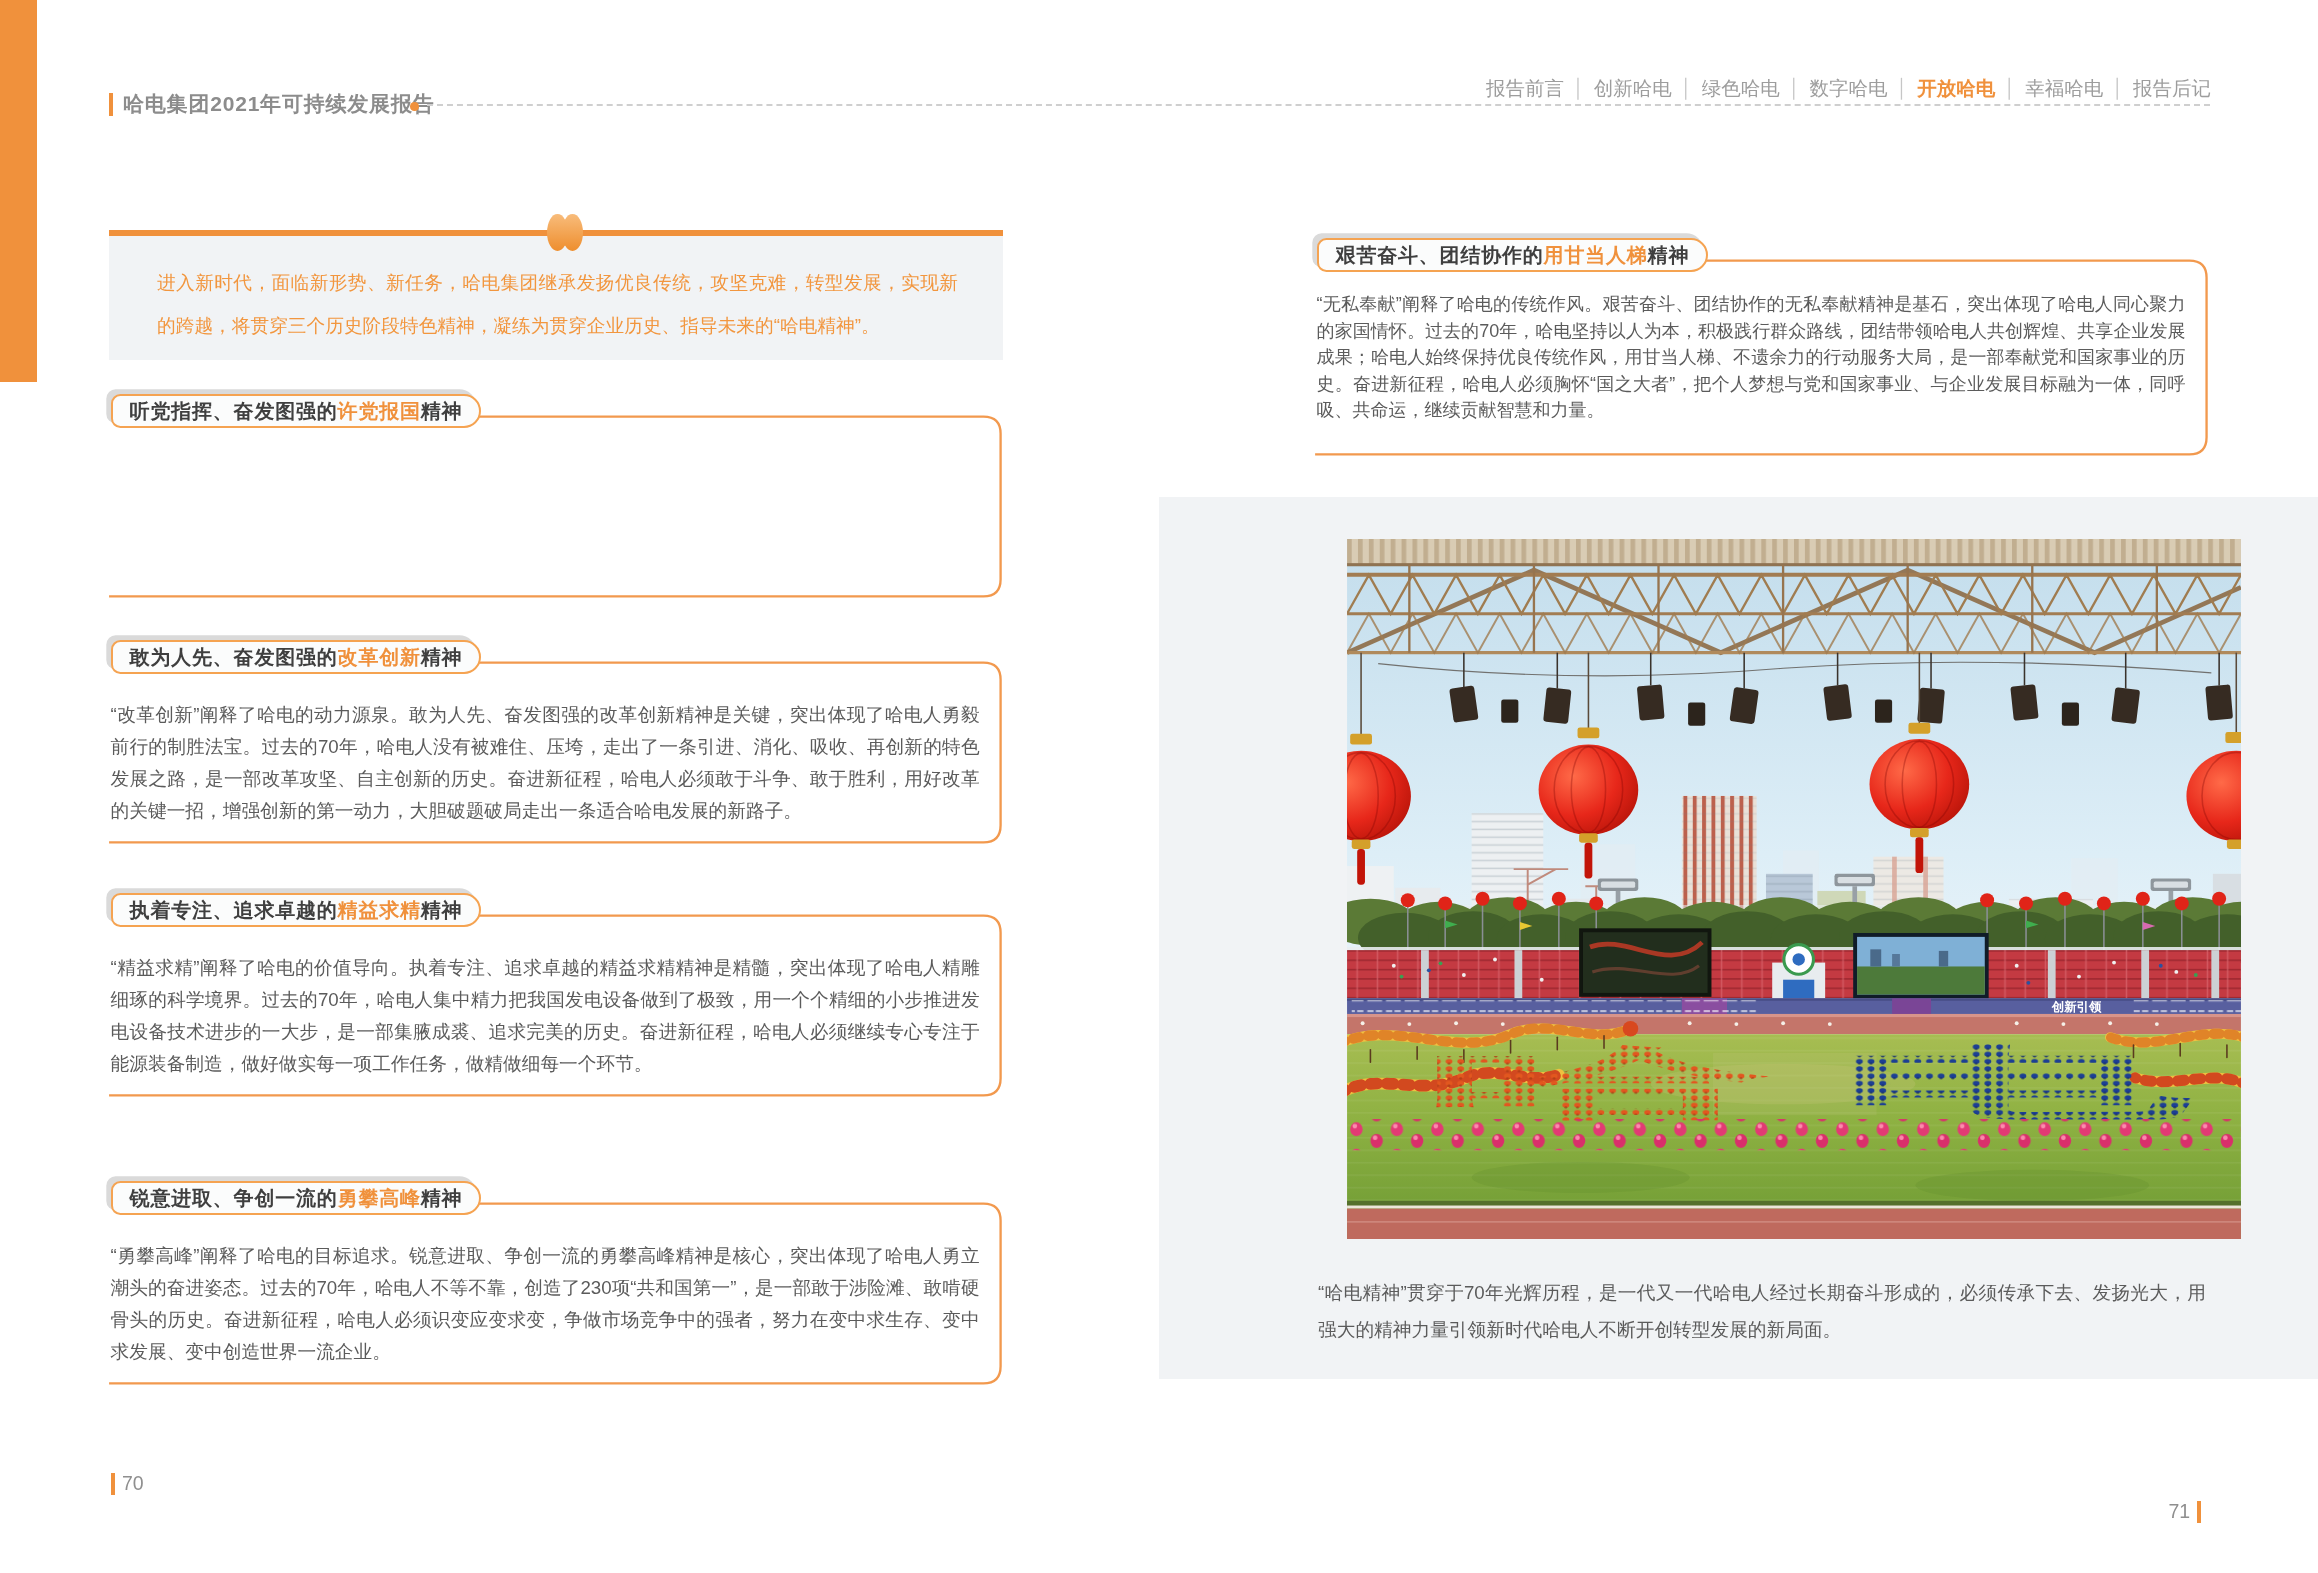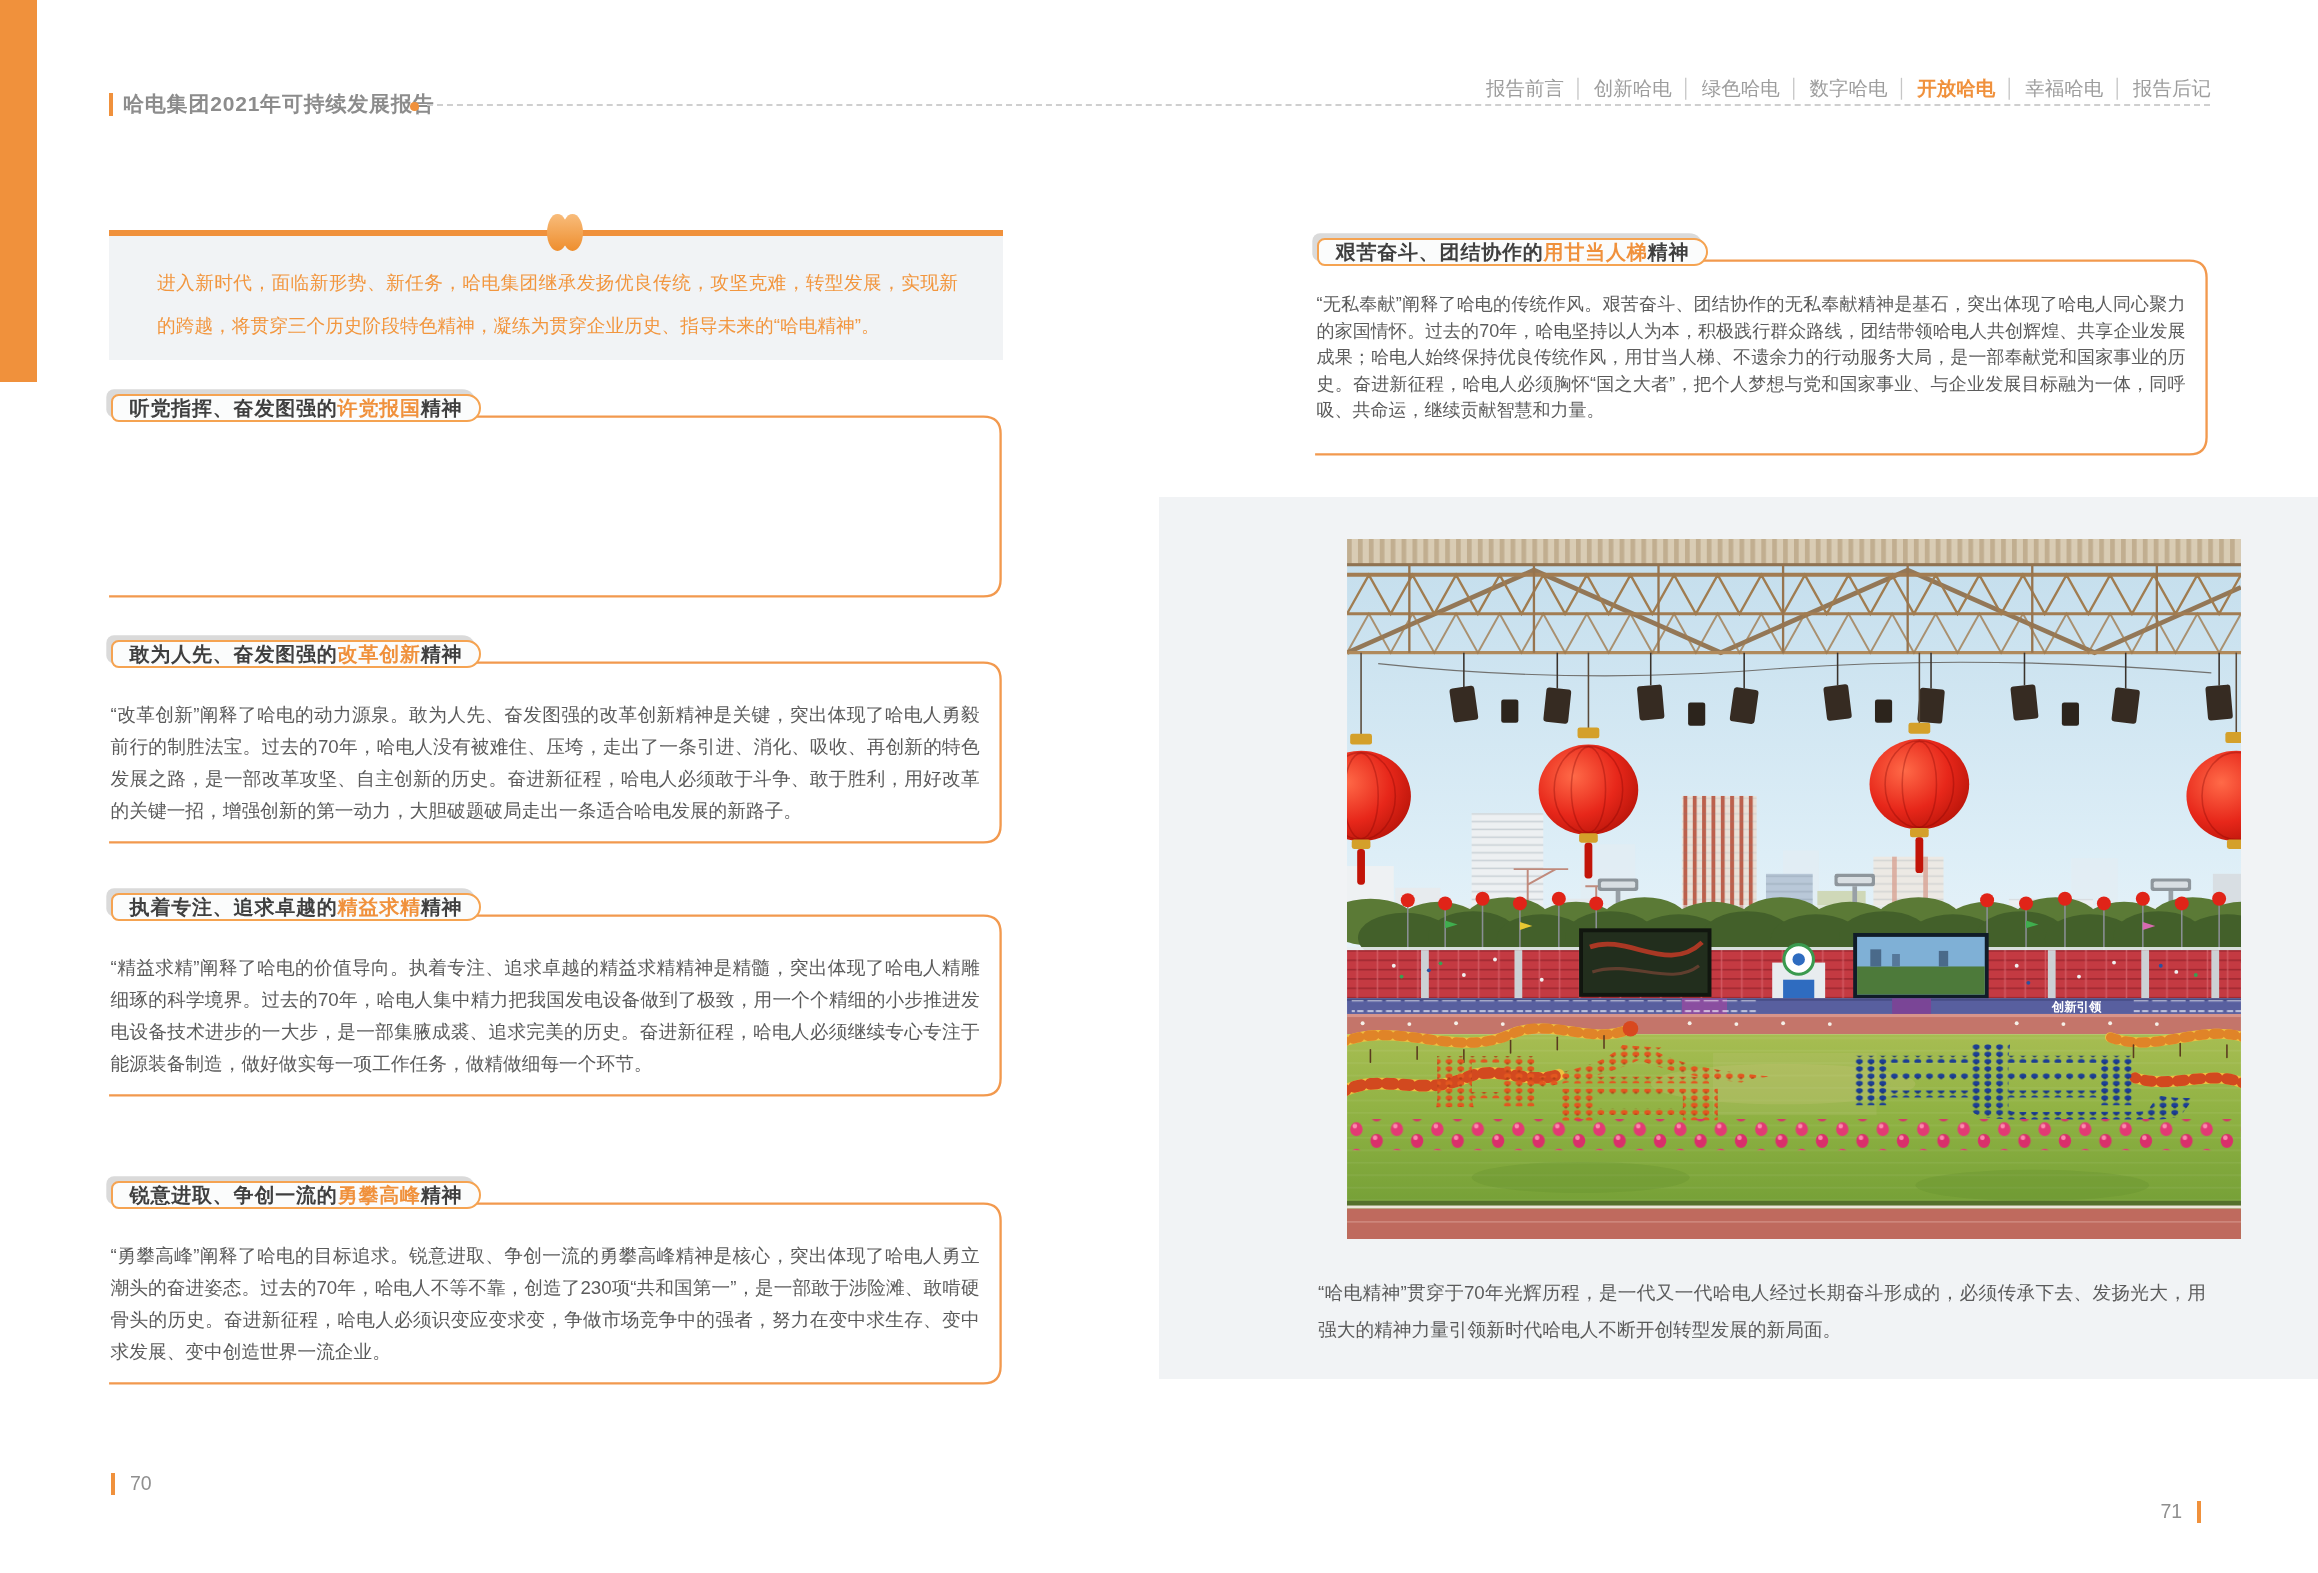--- a/index.html
+++ b/index.html
@@ -24,36 +24,36 @@
   .intro-bg{position:absolute;left:0;top:6.2px;width:100%;height:124px;background:#F1F3F5;}
   .intro-circ{position:absolute;width:21px;height:37px;border-radius:50%;
               background:linear-gradient(180deg,#F8BC7B 0%,#EE8E2E 100%);top:-15.6px;}
   .intro-text{position:absolute;left:48px;top:31px;width:801px;font-size:18.7px;line-height:43px;
               color:#F2963E;text-align:justify;}
 
   
   .section{position:absolute;left:109px;width:894px;height:204px;}
   .section.right-sec{left:1315px;height:218px;}
   .sec-border{position:absolute;left:0;top:0;}
-  .pill{position:absolute;left:1.6px;top:0;height:28px;display:inline-flex;align-items:center;
+  .pill{position:absolute;left:1.6px;top:0;height:34px;display:inline-flex;align-items:center;
         padding:0 17px;background:#fbfcfc;border:2.3px solid #F5A351;border-radius:11px 20px 20px 11px;
         font-size:20px;font-weight:bold;color:#3f3f3f;white-space:nowrap;letter-spacing:0.8px;
         box-shadow:-4.7px -4.7px 0 #dadada;box-sizing:border-box;text-align:right;}
   .hl{color:#F0913C;}
   .body-text{position:absolute;left:1.6px;top:59px;width:869px;font-size:18.7px;line-height:32px;
              color:#5b5b5b;text-align:justify;}
   .right-sec .body-text{top:53px;font-size:18px;line-height:26.5px;}
 
   
   .gray-panel{left:1159px;top:497px;width:1160px;height:882px;background:#F1F3F5;}
   .photo{left:1314px;top:539px;width:894px;height:700px;overflow:hidden;padding-left:33px;}
   .caption{left:1318px;top:1274px;width:888px;font-size:18.7px;line-height:37px;color:#5b5b5b;text-align:justify;}
 
   
-  .pnum{position:absolute;display:flex;align-items:center;gap:15px;font-size:19.5px;color:#8f8f8f;}
+  .pnum{position:absolute;display:flex;align-items:center;gap:7px;font-size:19.5px;color:#8f8f8f;}
   .pnum-bar{width:3.9px;height:22px;background:#F0913C;}
   .pnum-left{left:111px;top:1472px;}
   .pnum-right{right:118px;top:1500px;}
 </style>
 </head>
 <body>
 
 <div id="page">
 
   <div class="abs side-accent"></div>

